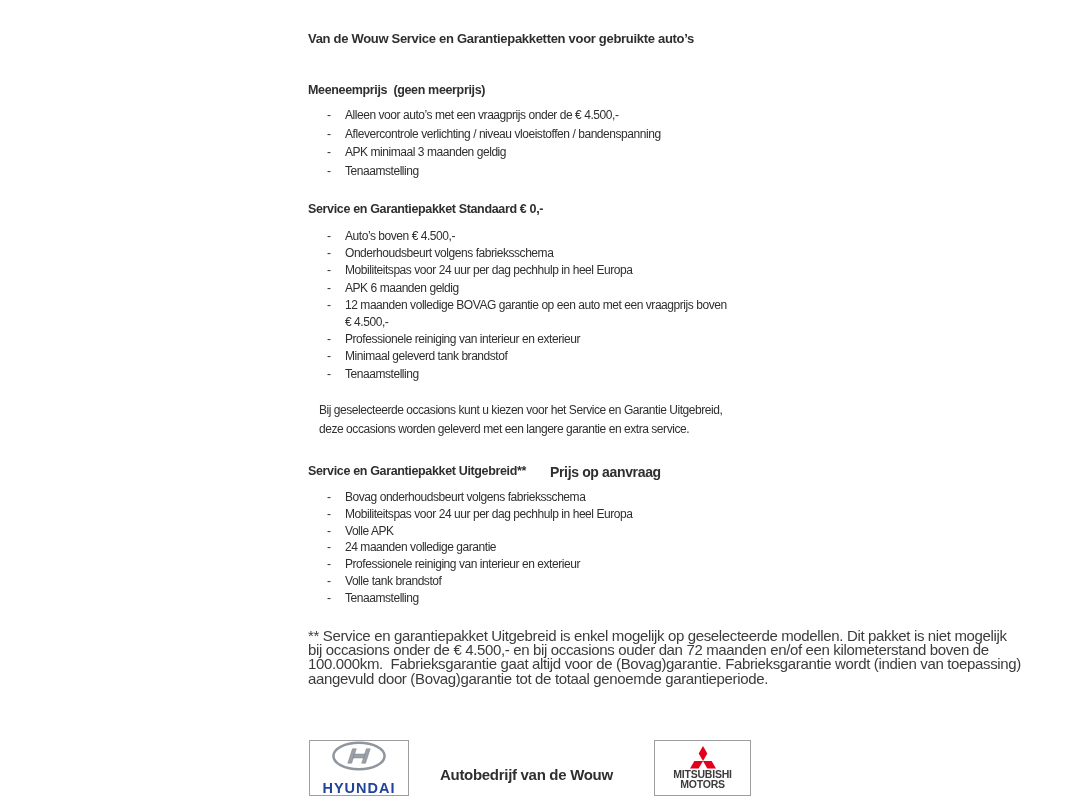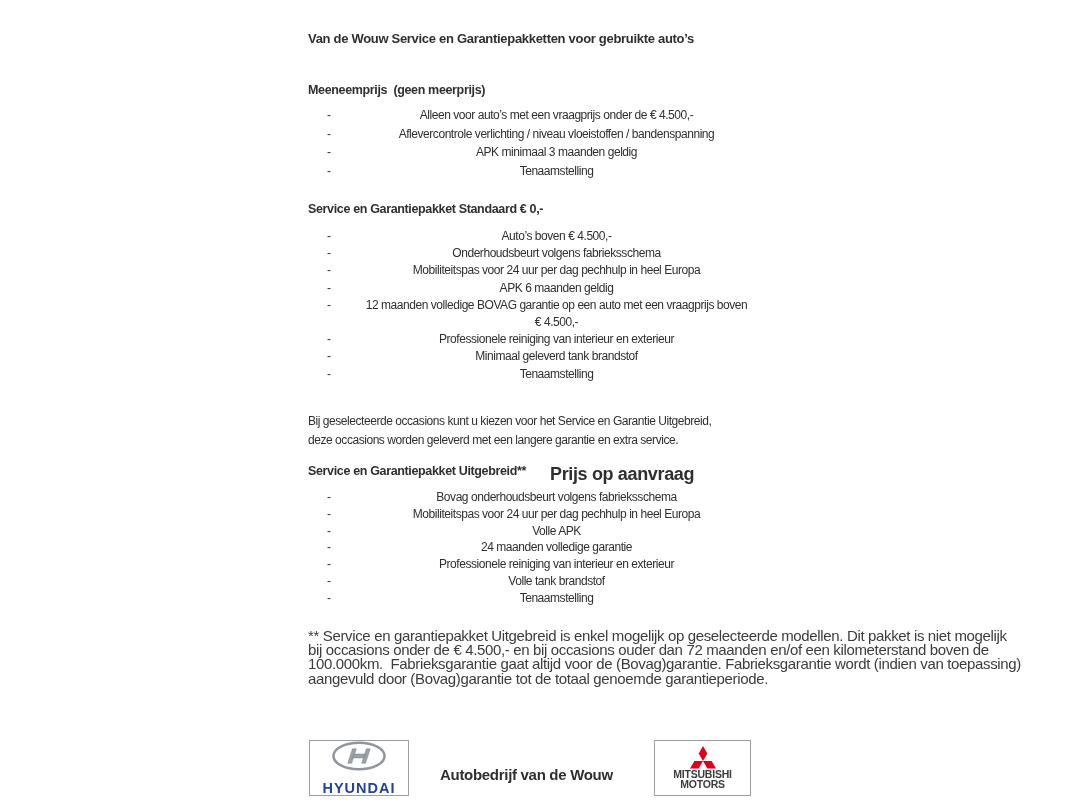--- a/index.html
+++ b/index.html
@@ -19,37 +19,38 @@
   }
   .sec-heading {
     font-size:12.5px; font-weight:700; letter-spacing:-0.35px;
     white-space:pre;
   }
   .h1 { top:83px; }
   .h2 { top:202px; }
   .h3 { top:464px; }
   .price-note {
     position:absolute; left:550px; top:464px;
-    font-size:18px; font-weight:700; letter-spacing:-0.35px;
+    font-size:14px; font-weight:700; letter-spacing:-0.35px;
     white-space:pre;
   }
   ul.bullets { list-style:none; margin:0; padding:0; }
   ul.bullets li { display:flex; font-size:12px; letter-spacing:-0.45px; }
   ul.bullets .dash { width:18px; flex:none; padding-left:19px; }
-  ul.bullets .txt  { flex:1; white-space:pre-line;text-align:center; }
+  ul.bullets .txt  { flex:1; white-space:pre-line; }
   .list1 { top:106px; width:460px; }
   .list1 li { line-height:18.7px; }
   .list2 { top:228px; width:460px; }
   .list2 li { line-height:17.2px; }
   .list3 { top:489px; width:460px; }
   .list3 li { line-height:16.8px; }
   .note {
-    top:412px;
+    top:401px;
     font-size:12px; letter-spacing:-0.45px; line-height:18.5px;
     white-space:pre;
+    margin-left:11px;
   }
   .fine-print {
     top:629px;
     font-size:15px; letter-spacing:-0.35px; line-height:14.2px;
     color:#3c3c3c;
     white-space:pre;
   }
   .logo-box {
     position:absolute; top:740px; height:56px;
     border:1px solid #9e9e9e; background:#ffffff;

